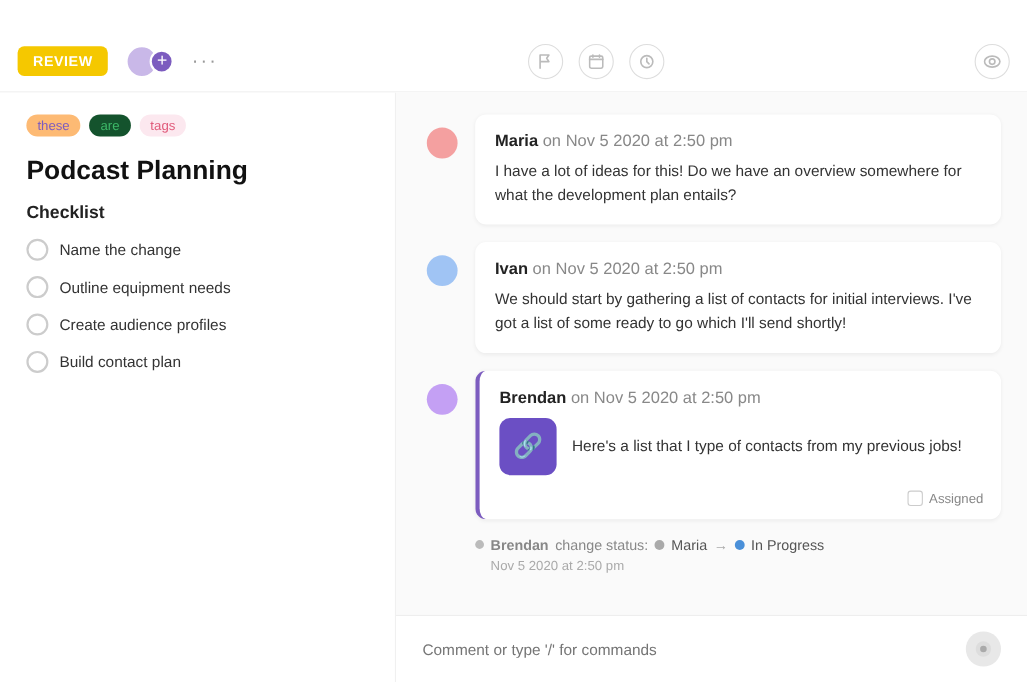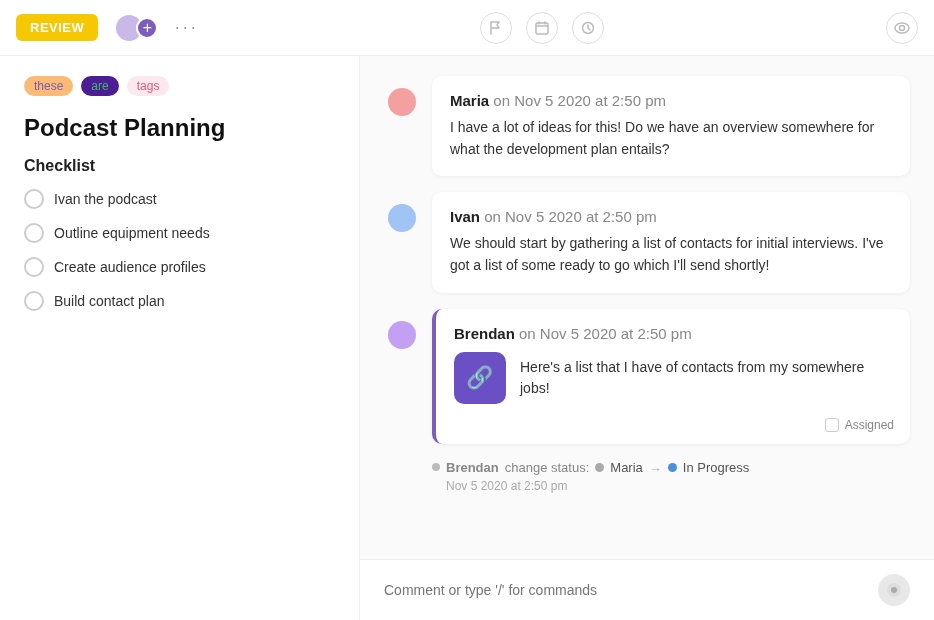--- a/index.html
+++ b/index.html
@@ -14,20 +14,21 @@
     }
 
     
     .topbar {
       display: flex;
       align-items: center;
       padding: 10px 16px;
       border-bottom: 1px solid #f0f0f0;
       gap: 12px;
       height: 56px;
+      margin-top: 28px;
     }
     .review-btn {
       background: #f5c800;
       color: #fff;
       border: none;
       border-radius: 6px;
       padding: 6px 14px;
       font-weight: 700;
       font-size: 13px;
       cursor: pointer;
@@ -113,21 +114,21 @@
       margin-bottom: 18px;
       flex-wrap: wrap;
     }
     .tag {
       border-radius: 20px;
       padding: 3px 10px;
       font-size: 12px;
       font-weight: 500;
     }
     .tag-purple { background: #fdba74; color: #7c5cbf; }
-    .tag-green  { background: #4c1d95; color: #3db868; }
+    .tag-green  { background: #14532d; color: #3db868; }
     .tag-pink   { background: #fce8ef; color: #e05a7a; }
 
     .page-title {
       font-size: 24px;
       font-weight: 800;
       color: #111;
       margin-bottom: 14px;
       line-height: 1.2;
     }
     .page-desc {
@@ -358,21 +359,21 @@
       <span class="tag tag-green">are</span>
       <span class="tag tag-pink">tags</span>
     </div>
 
     <h1 class="page-title">Podcast Planning</h1>
 
     <h3 class="checklist-heading">Checklist</h3>
 
     <div class="checklist-item">
       <div class="circle-check"></div>
-      <span>Ivan the podcast</span>
+      <span>Name the change</span>
     </div>
     <div class="checklist-item">
       <div class="circle-check"></div>
       <span>Outline equipment needs</span>
     </div>
     <div class="checklist-item">
       <div class="circle-check"></div>
       <span>Create audience profiles</span>
     </div>
     <div class="checklist-item">
@@ -408,21 +409,21 @@
 
       <div class="comments-wrapper">
         <div class="comment-avatar" style="background:#c4a0f4; width:28px; height:28px; border-radius:50%; position:absolute; left:4px; top:12px;"></div>
         <div class="comment-card highlighted" style="padding-bottom: 40px;">
           <div class="comment-meta">
             <strong>Brendan</strong>
             <span>on Nov 5 2020 at 2:50 pm</span>
           </div>
           <div class="attachment-row">
             <div class="attachment-icon">🔗</div>
-            <div class="attachment-text">Here's a list that I have of contacts from my somewhere jobs!</div>
+            <div class="attachment-text">Here's a list that I type of contacts from my previous jobs!</div>
           </div>
           <div class="assigned-badge">
             <div class="assigned-box"></div>
             <span>Assigned</span>
           </div>
         </div>
       </div>
 
       <div class="status-change">
         <div class="status-change-row">

